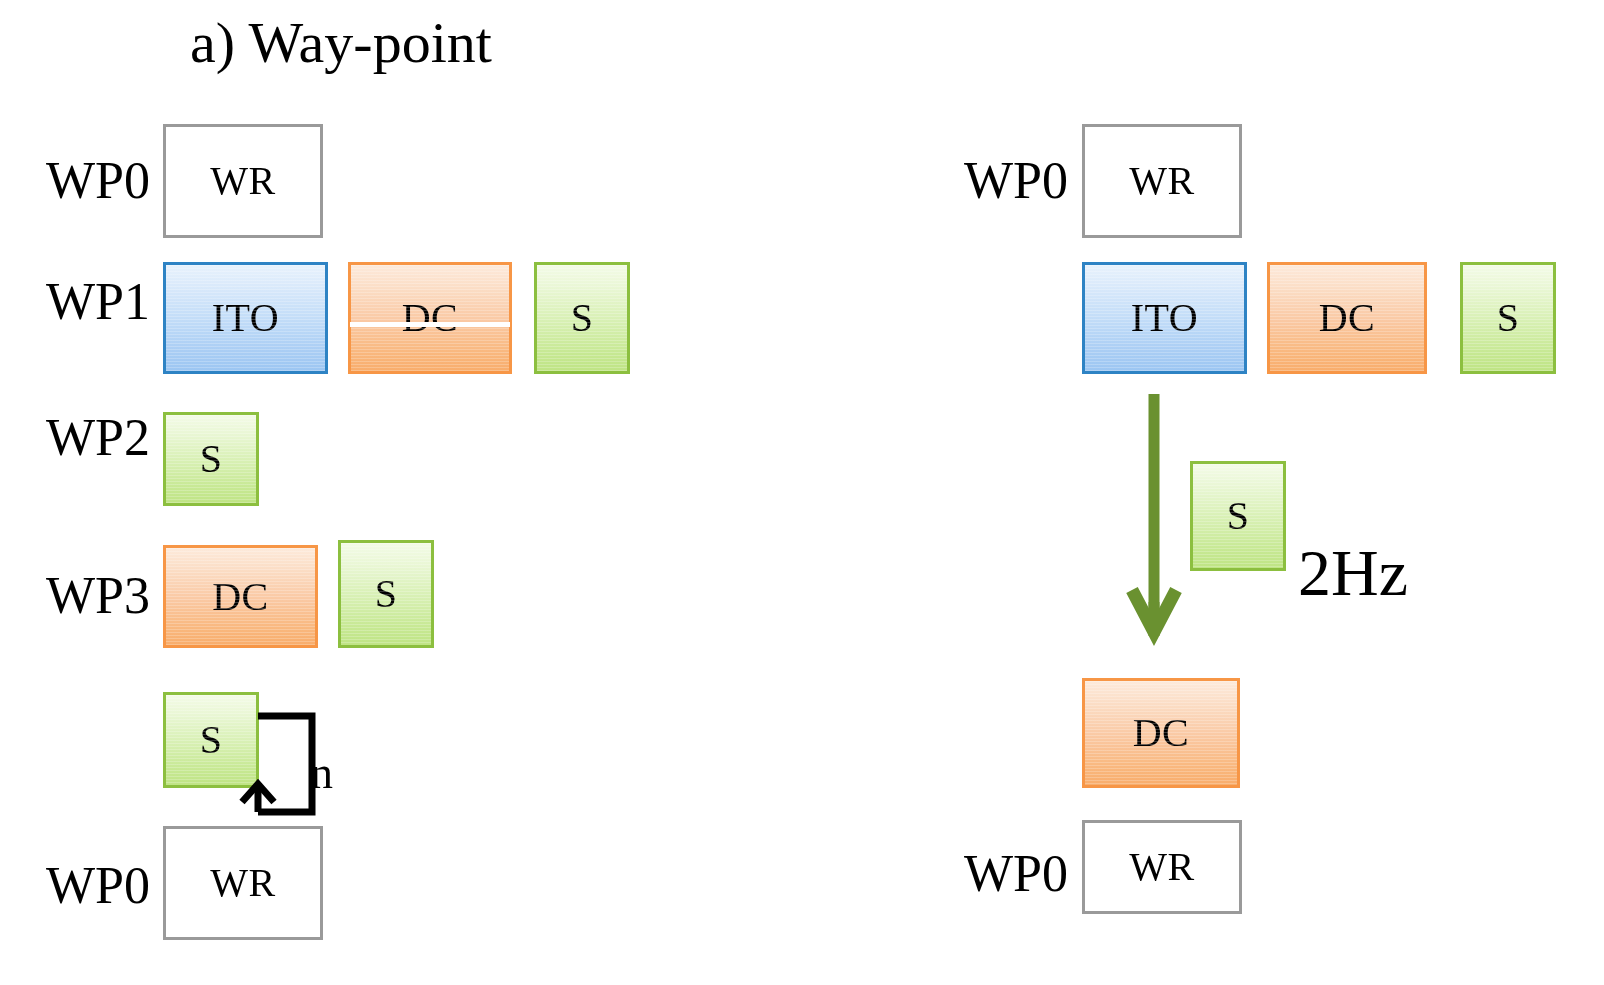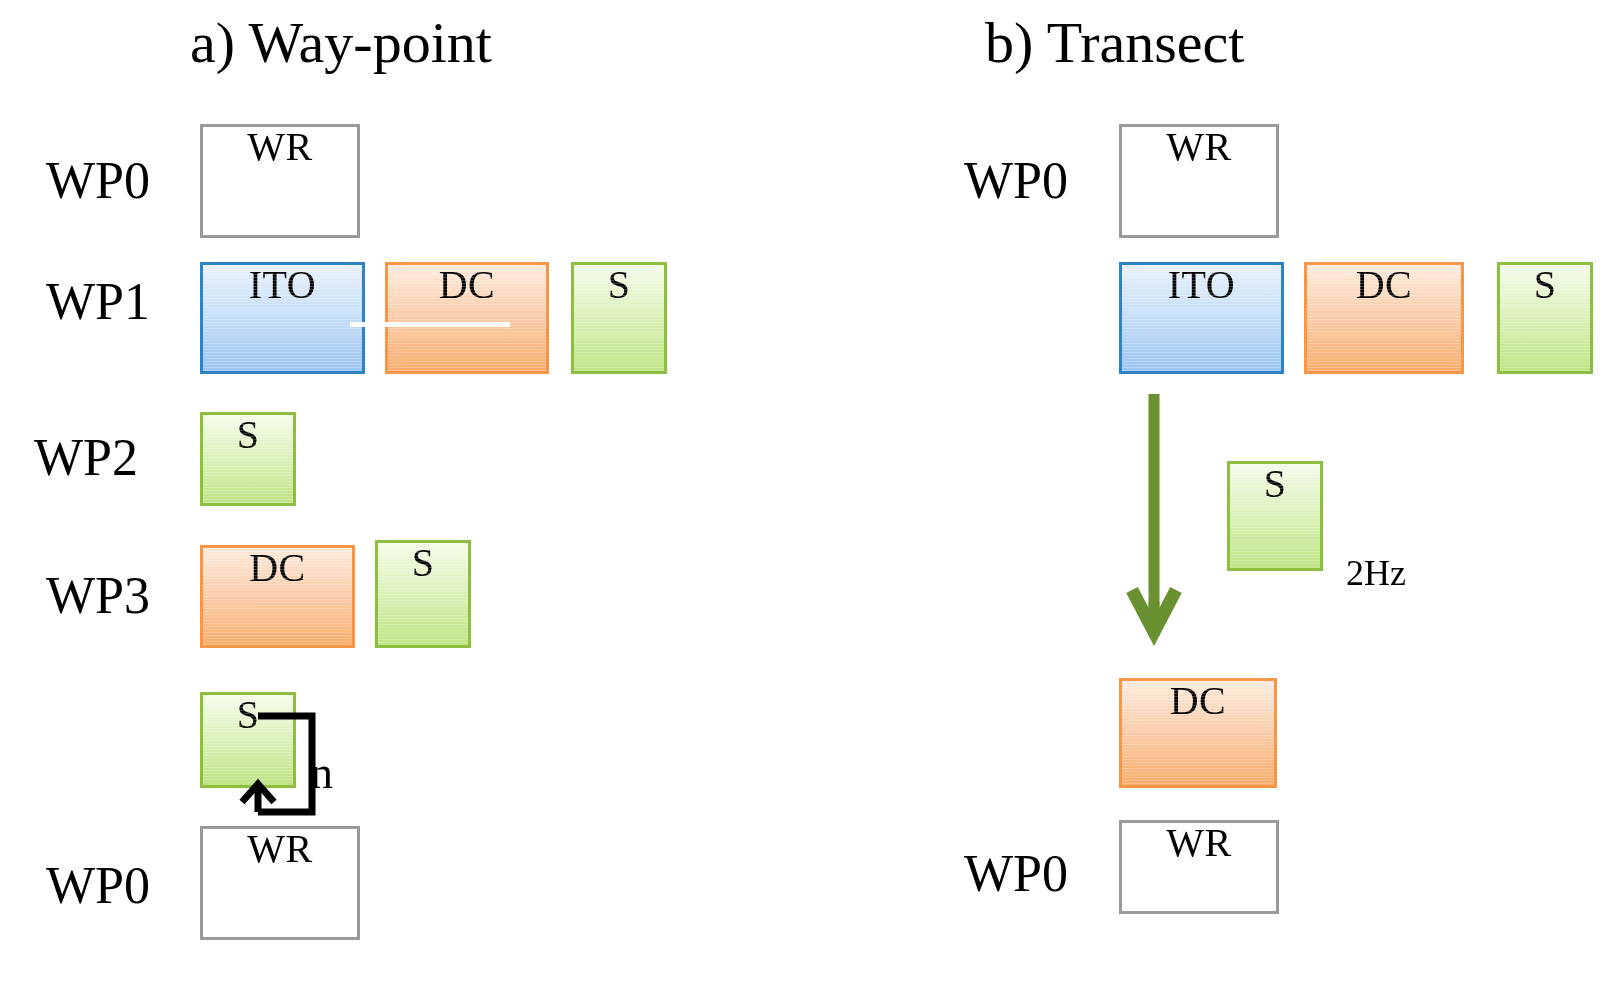--- a/index.html
+++ b/index.html
@@ -30,26 +30,26 @@
     white-space:nowrap;
     text-align:right;
     font-weight:400;
   }
 
   
   .box{
     position:absolute;
     box-sizing:border-box;
     display:flex;
+    align-items:center;
     justify-content:center;
     font-size:40px;
     line-height:40px;
     letter-spacing:0.5px;
     white-space:nowrap;
-    margin-left:37px;
   }
   .box .box-label{pointer-events:none;}
 
   
   .box.wr{
     background:#ffffff;
     border:3px solid #9a9a9a;
   }
   
   .box.ito{
@@ -93,24 +93,23 @@
     position:absolute;
     font-size:46px;
     line-height:46px;
     white-space:nowrap;
   }
 
   
   .arrow-svg{position:absolute;overflow:visible;}
   .rate-label{
     position:absolute;
-    font-size:36px;
+    font-size:66px;
     line-height:50px;
     white-space:nowrap;
-    margin-left:48px;
   }
 </style>
 </head>
 <body>
 
 <div id="stage">
 
   <div class="panel-title" style="left:190px;top:14px;">a) Way-point</div>
 
   <div class="wp-label" style="left:22px;top:155px;width:128px;">WP0</div>
@@ -123,21 +122,21 @@
     <span class="box-label">ITO</span>
   </div>
   <div class="box dc" style="left:348px;top:262px;width:164px;height:112px;">
     <span class="box-label">DC</span>
   </div>
   <div class="scanline" style="left:350px;top:322px;width:160px;"></div>
   <div class="box s" style="left:534px;top:262px;width:96px;height:112px;">
     <span class="box-label">S</span>
   </div>
 
-  <div class="wp-label" style="left:22px;top:432px;width:128px;text-align:center;">WP2</div>
+  <div class="wp-label" style="left:22px;top:412px;width:128px;">WP2</div>
   <div class="box s" style="left:163px;top:412px;width:96px;height:94px;">
     <span class="box-label">S</span>
   </div>
 
   <div class="wp-label" style="left:22px;top:570px;width:128px;">WP3</div>
   <div class="box dc" style="left:163px;top:545px;width:155px;height:103px;">
     <span class="box-label">DC</span>
   </div>
   <div class="box s" style="left:338px;top:540px;width:96px;height:108px;">
     <span class="box-label">S</span>
@@ -154,21 +153,20 @@
 
     <path d="M -8 102 L 8 84 L 24 102" fill="none" stroke="#000000" stroke-width="7" stroke-linecap="butt" stroke-linejoin="miter"></path>
   </svg>
   <div class="loop-label" style="left:310px;top:750px;">n</div>
 
   <div class="wp-label" style="left:22px;top:860px;width:128px;">WP0</div>
   <div class="box wr" style="left:163px;top:826px;width:160px;height:114px;">
     <span class="box-label">WR</span>
   </div>
 
-  <div class="panel-title" style="left:985px;top:14px;">b) Transect</div>
 
   <div class="wp-label" style="left:940px;top:155px;width:128px;">WP0</div>
   <div class="box wr" style="left:1082px;top:124px;width:160px;height:114px;">
     <span class="box-label">WR</span>
   </div>
 
   <div class="box ito" style="left:1082px;top:262px;width:165px;height:112px;">
     <span class="box-label">ITO</span>
   </div>
   <div class="box dc" style="left:1267px;top:262px;width:160px;height:112px;">

